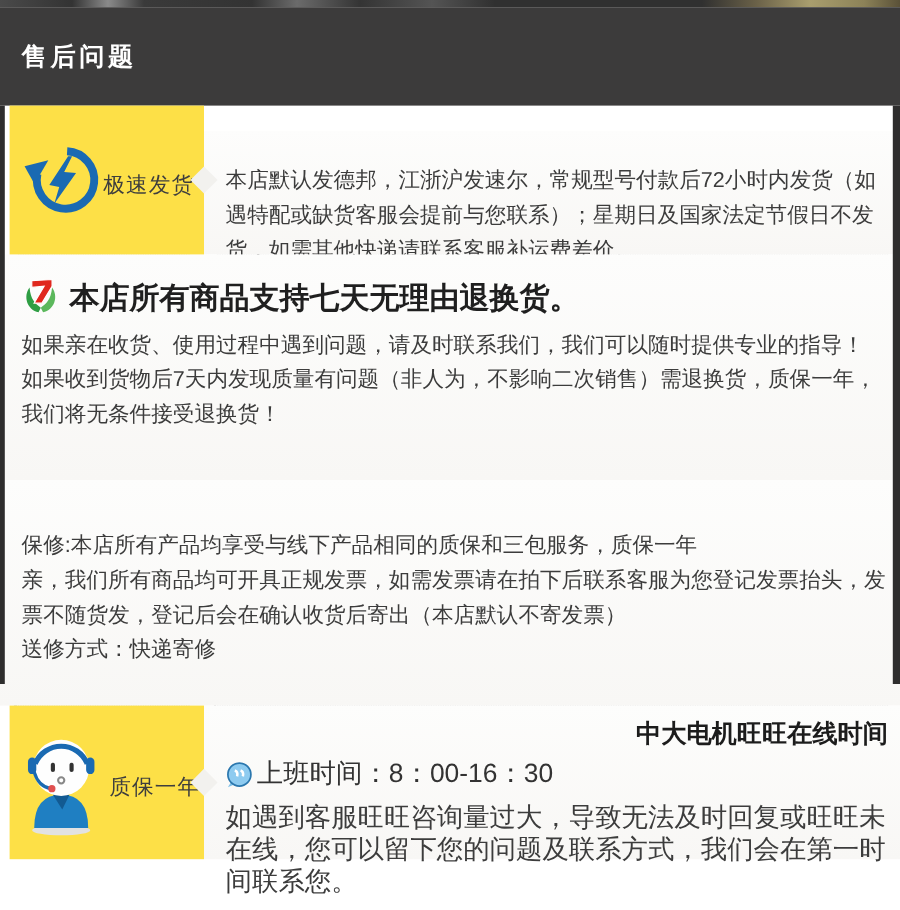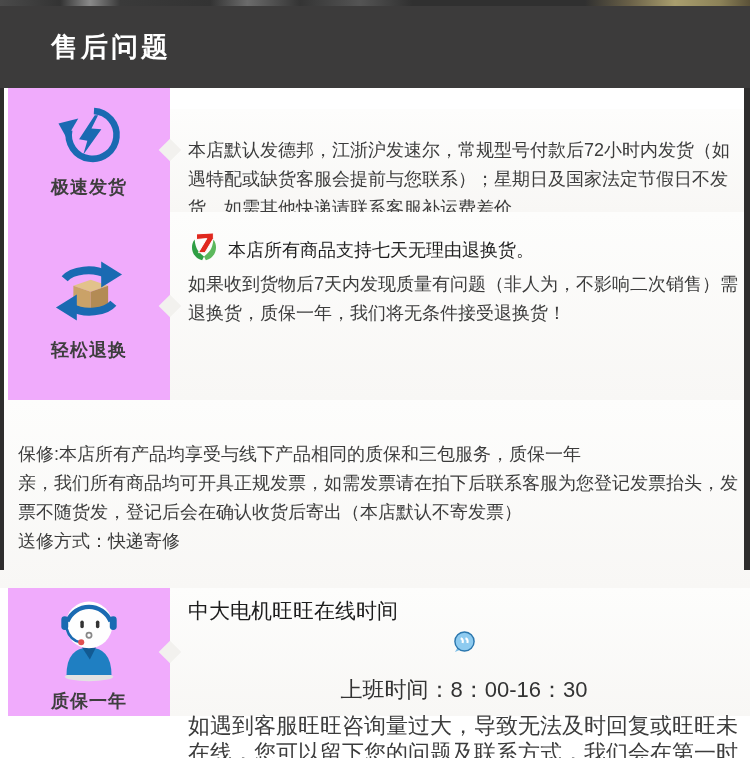--- a/index.html
+++ b/index.html
@@ -5,49 +5,49 @@
   * { margin:0; padding:0; box-sizing:border-box; }
   html,body { background:#fff; }
   body { font-family:"Liberation Sans","DejaVu Sans",sans-serif; }
   .page { position:relative; width:750px; height:758px; background:#fff; overflow:hidden; margin:0 auto; }
 
   
   .photo-strip { height:6px;
     background:linear-gradient(90deg,#4a4a4a 0%,#333 8%,#8a8a8a 12%,#3a3a3a 16%,#333 28%,#6b6b6b 33%,#343434 40%,#545454 48%,#303030 55%,#303030 78%,#6a6148 84%,#a99e6e 90%,#8c8258 96%,#5a5138 100%); }
 
   .header { height:82px; background:#3c3b3b; color:#fff; display:flex; align-items:center;
-    padding-left:51px; font-size:27px; font-weight:bold; letter-spacing:3px; }
+    padding-left:18px; font-size:21px; font-weight:bold; letter-spacing:3px; }
 
   
   .edge { position:absolute; top:88px; background:#2e2d2d; z-index:6; }
   .edge-left  { left:0;  width:4px; height:482px; }
   .edge-right { right:0; width:6px; height:482px; }
 
   .body { display:flex; flex-direction:column; }
 
   .section { display:flex; position:relative; }
   .s1 { height:124px; } .s2 { height:188px; } .s3 { height:188px; } .s4 { height:128px; }
 
-  .side { position:relative; width:162px; margin-left:8px; background:#f0abfc; z-index:2;
-    display:flex; flex-direction:column; align-items:center; justify-content:center; flex:none;font-weight:bold; }
+  .side { position:relative; width:162px; margin-left:8px; background:#fde047; z-index:2;
+    display:flex; flex-direction:row; align-items:center; justify-content:center; flex:none; }
   .side-label { margin-top:7px; font-size:18px; color:#3e3e3e; letter-spacing:1px; }
   .notch { position:absolute; right:-8px; top:50%; width:16px; height:16px; margin-top:-8px;
     background:#f2f1ee; transform:rotate(45deg); }
 
   .content { flex:1; background:linear-gradient(180deg,#fdfdfc 0%,#f8f7f5 100%); padding:0 10px 0 18px; z-index:1; }
   .content p { font-size:18px; line-height:29px; color:#3c3c3c; }
 
   .c1 { padding-top:27px;margin-top:21px; }
   .c2 { padding-top:20px; }
-  .returns-heading { display:flex; align-items:flex-end; gap:8px; font-size:18px; font-weight:normal;
+  .returns-heading { display:flex; align-items:flex-start; gap:8px; font-size:25px; font-weight:bold;
     color:#1f1f1f; margin-bottom:8px; }
   .c3 { padding-top:40px; }
   .c4 { padding-top:9px; }
-  .support-heading { font-size:21px; font-weight:normal; color:#1c1c1c; margin-bottom:5px; }
-  .hours { display:flex; align-items:center; gap:22px; font-size:22px; color:#333; margin-bottom:7px;flex-direction:column; }
+  .support-heading { font-size:21px; font-weight:bold; color:#1c1c1c; margin-bottom:5px;text-align:right; }
+  .hours { display:flex; align-items:center; gap:3px; font-size:22px; color:#333; margin-bottom:7px; }
   .c4 p { font-size:22px; line-height:27px; }
 
   
   .sep { position:absolute; top:-1px; border-top:1px dotted #bfbfbf; height:0; }
   .sep-side { left:12px;  width:146px; }
   .sep-main { left:178px; right:10px; }
 
   .watermark { position:absolute; right:1px; bottom:1px; text-align:right; z-index:7; line-height:1.0; }
   .wm-company { font-size:27px; color:#a9a9a9; letter-spacing:1px; }
   .wm-url { font-size:24px; color:#b9b9b9; }
@@ -81,42 +81,30 @@
         <div class="notch"></div>
       </div>
       <div class="content c1">
         <p>本店默认发德邦，江浙沪发速尔，常规型号付款后72小时内发货（如遇特配或缺货客服会提前与您联系）；星期日及国家法定节假日不发货，如需其他快递请联系客服补运费差价。</p>
       </div>
     </div>
 
     <div class="section s2">
       <div class="sep sep-side"></div>
       <div class="sep sep-main"></div>
-      <div class="side">
-        <svg width="84" height="80" viewBox="0 0 92 92">
-          <polygon points="28,40 48,33 68,40 48,47" fill="#e2c28b"></polygon>
-          <polygon points="28,40 48,47 48,72 28,65" fill="#caa268"></polygon>
-          <polygon points="68,40 48,47 48,72 68,65" fill="#b38b55"></polygon>
-          <path d="M18 32 A30 17 0 0 1 66 27" fill="none" stroke="#1a6ab2" stroke-width="9"></path>
-          <polygon points="60,12 84,27 60,42" fill="#1a6ab2"></polygon>
-          <path d="M74 60 A30 17 0 0 1 26 65" fill="none" stroke="#1a6ab2" stroke-width="9"></path>
-          <polygon points="32,50 8,65 32,80" fill="#1a6ab2"></polygon>
-        </svg>
-        <div class="side-label">轻松退换</div>
-        <div class="notch"></div>
-      </div>
       <div class="content c2">
         <div class="returns-heading">
           <svg width="32" height="30" viewBox="0 0 34 32">
             <path d="M15 30 C5 28 1 16 7 8 C8 19 12 22 17 26 Z" fill="#2f9e44"></path>
             <path d="M19 30 C29 28 33 16 27 8 C26 19 22 22 17 26 Z" fill="#5cb85c"></path>
             <polygon points="9,2 27,1 27,7 18,22 11,22 20,7 9,8" fill="#e0281e" stroke="#fff" stroke-width="1"></polygon>
           </svg>
           <span>本店所有商品支持七天无理由退换货。</span>
         </div>
+        <p>如果亲在收货、使用过程中遇到问题，请及时联系我们，我们可以随时提供专业的指导！</p>
         <p>如果收到货物后7天内发现质量有问题（非人为，不影响二次销售）需退换货，质保一年，我们将无条件接受退换货！</p>
       </div>
     </div>
 
     <div class="section s3">
       <div class="sep sep-side"></div>
       <div class="sep sep-main"></div>
       <div class="content c3">
         <p>保修:本店所有产品均享受与线下产品相同的质保和三包服务，质保一年</p>
         <p>亲，我们所有商品均可开具正规发票，如需发票请在拍下后联系客服为您登记发票抬头，发票不随货发，登记后会在确认收货后寄出（本店默认不寄发票）</p>

